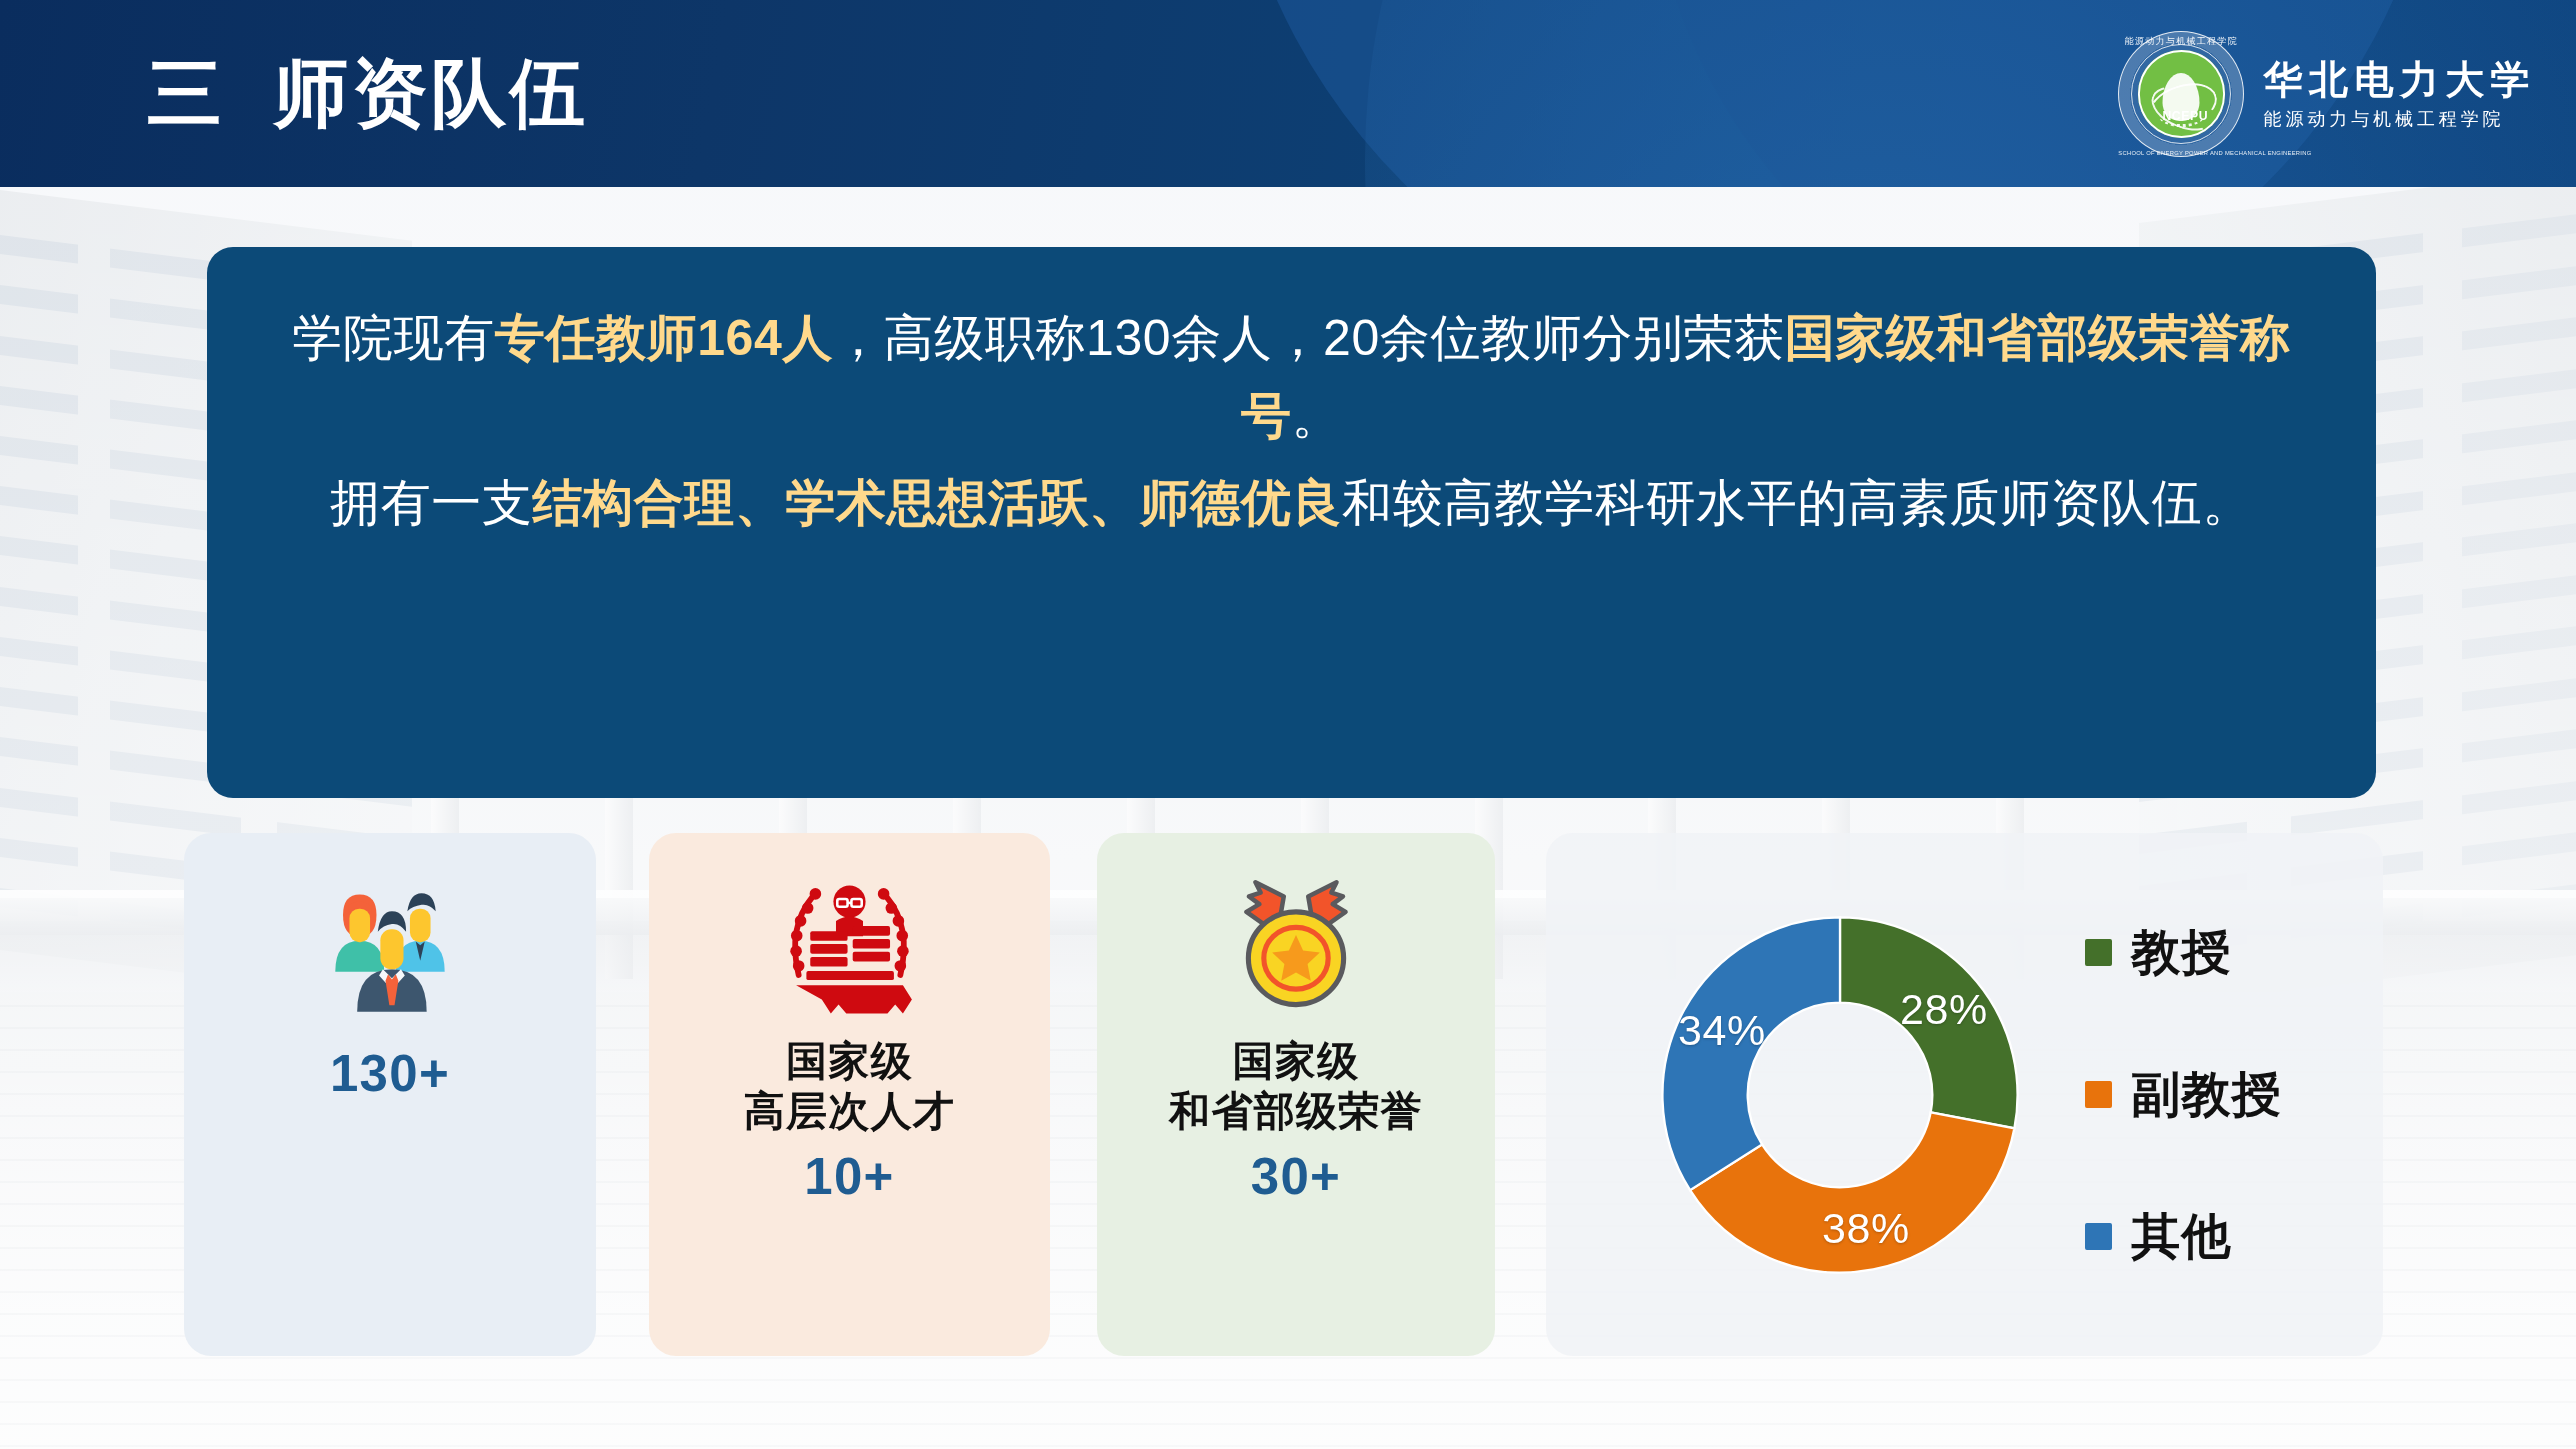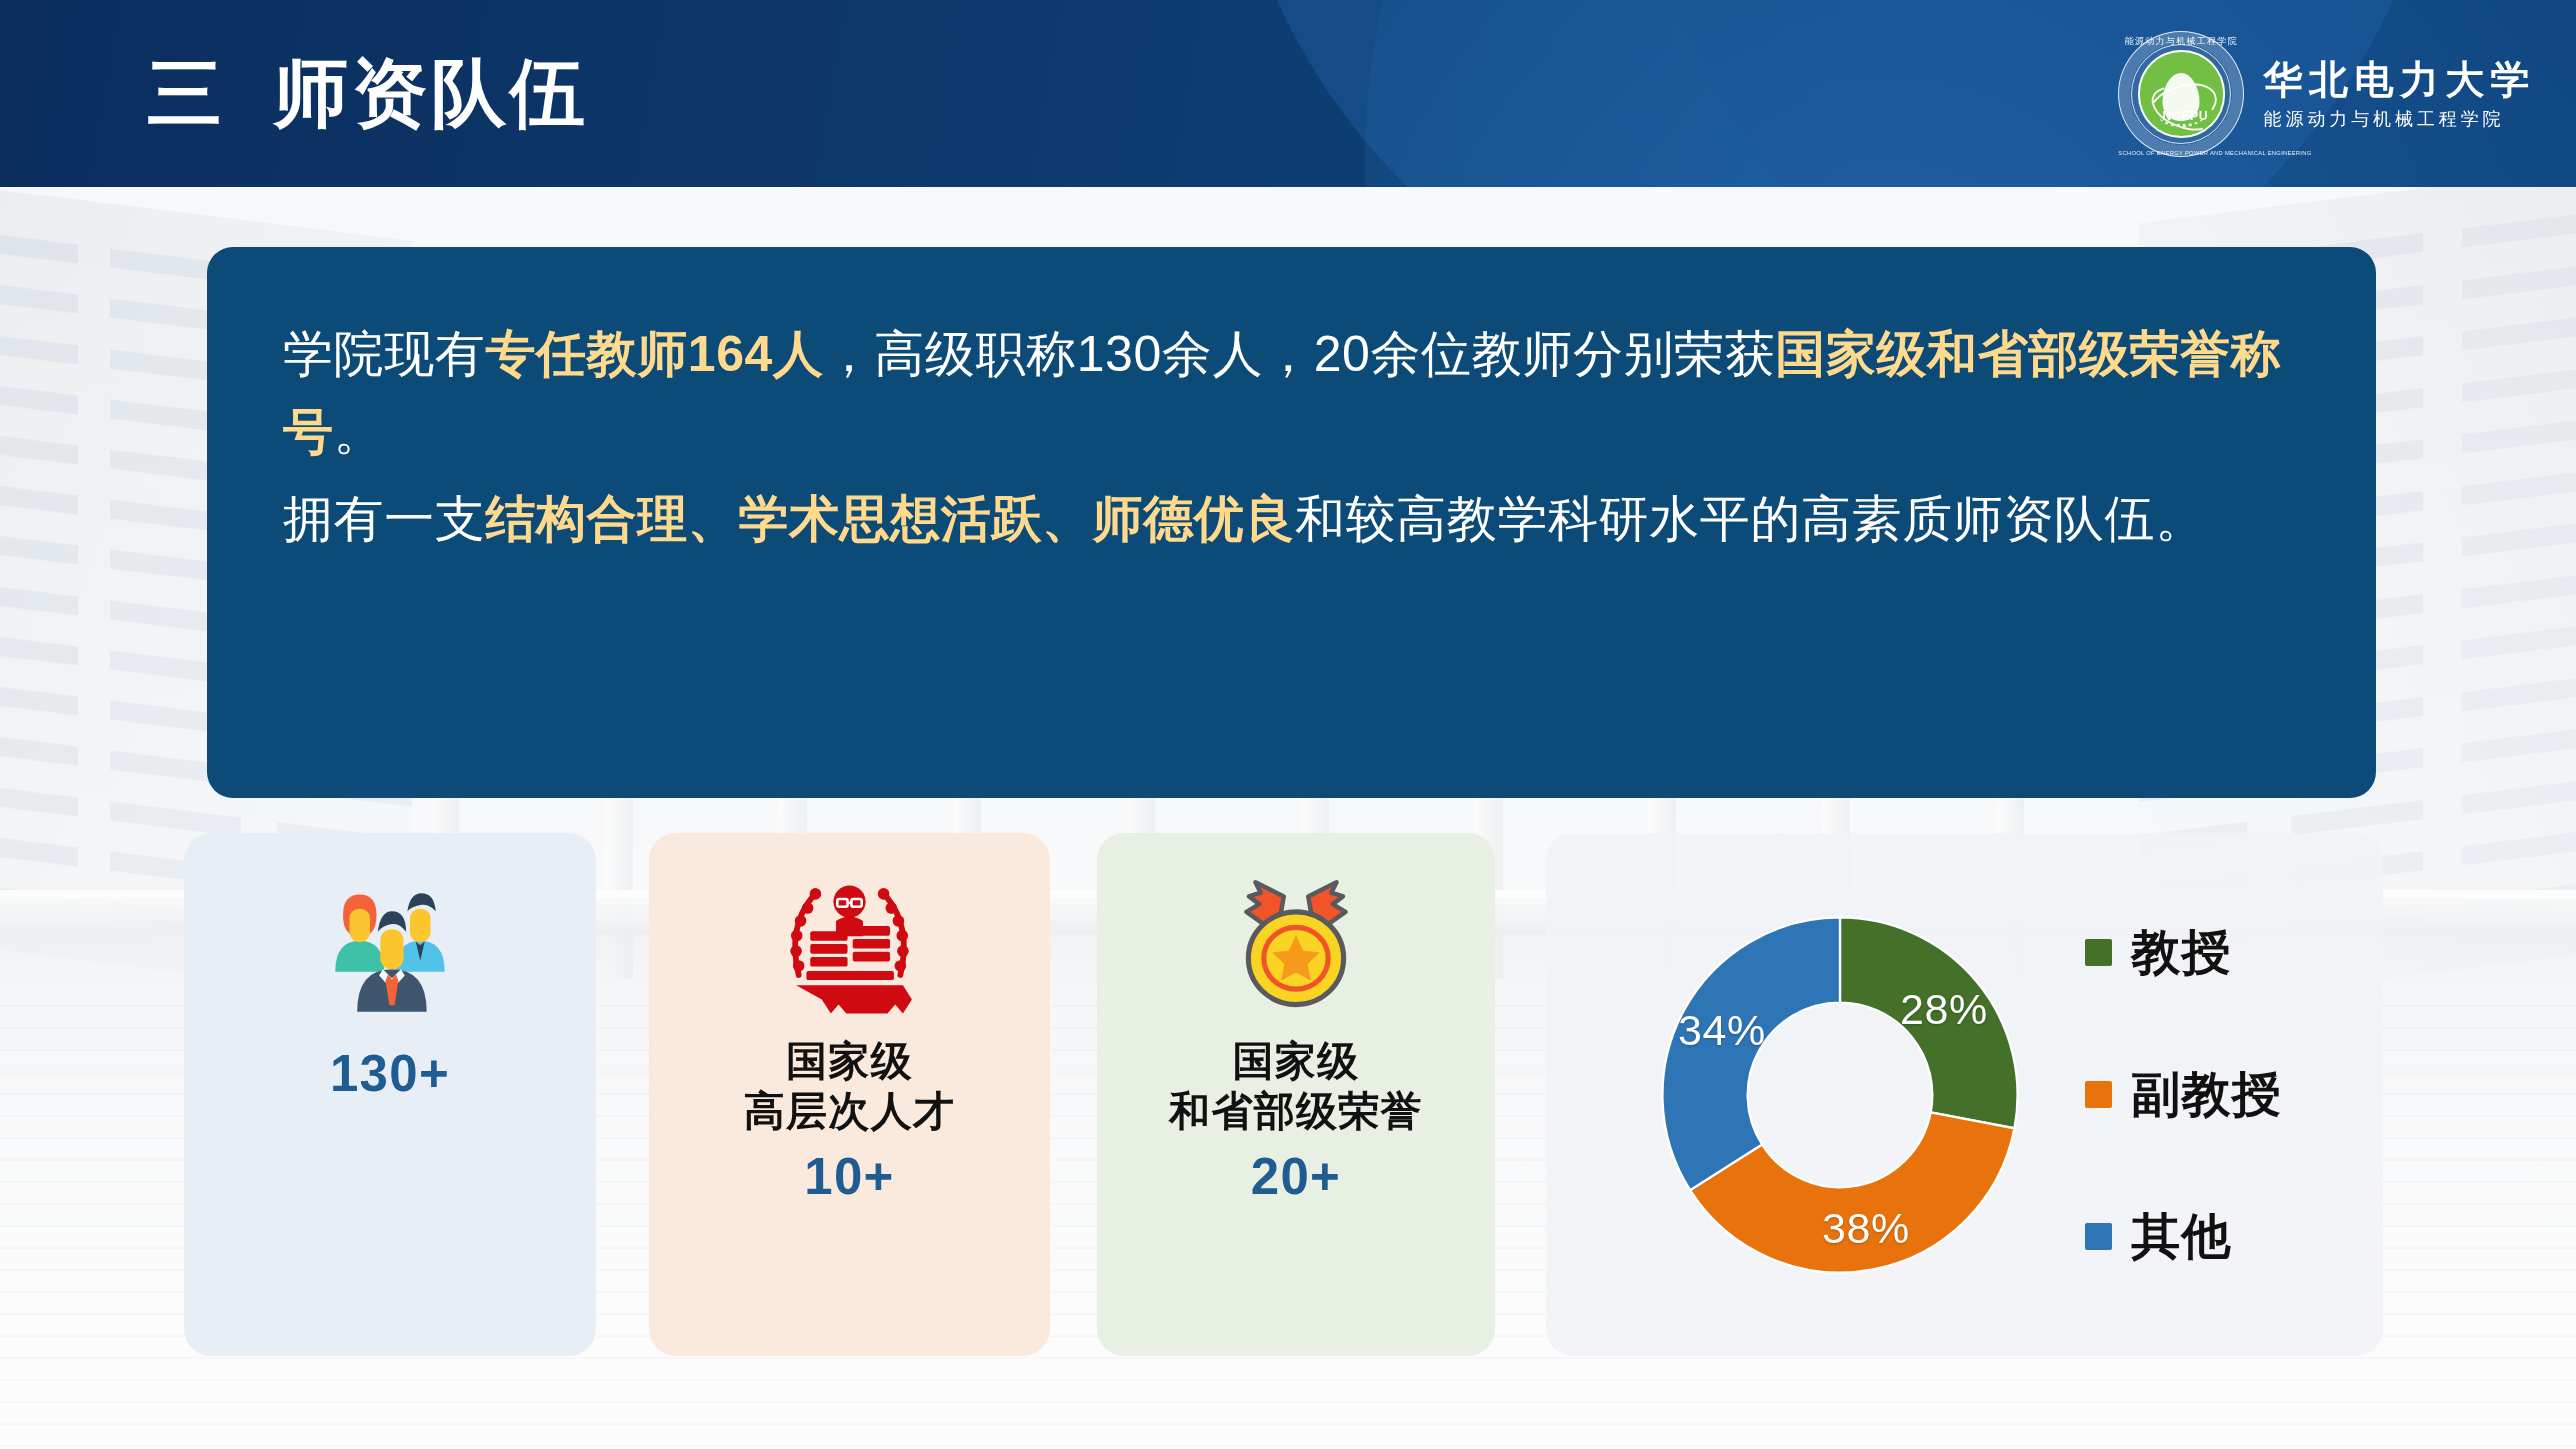--- a/index.html
+++ b/index.html
@@ -86,21 +86,21 @@
     color:#ffffff;font-size:5.8px;letter-spacing:0.3px;white-space:nowrap;opacity:.9;}
   #logotext{display:flex;flex-direction:column;justify-content:center;gap:10.3px;}
   #logo-uni{color:#ffffff;font-size:39px;font-weight:700;letter-spacing:6.4px;line-height:1;
     font-family:"DejaVu Serif","Liberation Serif",serif;}
   #logo-school{color:#ffffff;font-size:18px;letter-spacing:3.9px;line-height:1;
     font-family:"DejaVu Serif","Liberation Serif",serif;}
 
   
   #intro{position:absolute;left:207px;top:247px;width:2169px;height:551px;
     background:#0c4a78;border-radius:26px;box-sizing:border-box;
-    padding:69px 76px 0 76px;}
+    padding:53px 76px 0 76px;text-align:center;}
   #intro p{margin:0 0 10.3px 0;color:#ffffff;font-size:50px;line-height:1.55;
     font-weight:500;letter-spacing:0.6px;}
   #intro .hl{color:#ffd98c;font-weight:700;}
 
   
   .card{position:absolute;top:833px;height:523px;border-radius:27px;
     display:flex;flex-direction:column;align-items:center;box-sizing:border-box;padding-top:26px;}
   #card-1{left:184px;width:412px;background:rgba(232,238,245,.90);}
   #card-2{left:649px;width:401px;background:rgba(250,234,222,.92);}
   #card-3{left:1097px;width:398px;background:rgba(231,240,227,.92);}
@@ -302,21 +302,21 @@
       <path d="M178 16 l-44 22 l10 58 l48 -34 l-20 -12 l16 -12 l-18 -6 z" fill="#f2542a" stroke="#5a5a5e" stroke-width="7" stroke-linejoin="round"></path>
       <ellipse cx="115" cy="134" rx="74" ry="72" fill="#f9d423" stroke="#5a5a5e" stroke-width="8"></ellipse>
       <ellipse cx="115" cy="134" rx="50" ry="48" fill="#f9d423" stroke="#f2542a" stroke-width="8"></ellipse>
       <path d="M115 98 l11 24 l26 3 l-19 18 l5 26 l-23 -13 l-23 13 l5 -26 l-19 -18 l26 -3 z" fill="#f79a1c"></path>
     </svg>
   </div>
   <div class="lbl">
     <div>国家级</div>
     <div>和省部级荣誉</div>
   </div>
-  <div class="val">20+</div>
+  <div class="val">30+</div>
 </div>
 
 <div class="card" id="card-4">
   <div id="donutwrap">
     <svg id="donutsvg" width="386" height="386" viewBox="0 0 200 200" aria-hidden="true">
         <path d="M100 8 A92 92 0 0 1 190.37042706703937 117.23908094188668 L146.99262207486046 108.96432208978108 A47.84 47.84 0 0 0 100 52.16 Z" fill="#44702a" stroke="#ffffff" stroke-width="1.2"></path>
         <path d="M190.37042706703937 117.23908094188668 A92 92 0 0 1 22.32183085381459 149.29606513806766 L59.60735204398358 125.63395387179519 A47.84 47.84 0 0 0 146.99262207486046 108.96432208978108 Z" fill="#e8730c" stroke="#ffffff" stroke-width="1.2"></path>
         <path d="M22.32183085381459 149.29606513806766 A92 92 0 0 1 99.99999999999999 8 L99.99999999999999 52.16 A47.84 47.84 0 0 0 59.60735204398358 125.63395387179519 Z" fill="#2e75b6" stroke="#ffffff" stroke-width="1.2"></path>
       </svg>
   <div class="pctlabel" style="left: 297px; top: 107px; transform: translate(-50%, -50%);">28%</div><div class="pctlabel" style="left: 219px; top: 326px; transform: translate(-50%, -50%);">38%</div><div class="pctlabel" style="left: 75px; top: 128px; transform: translate(-50%, -50%);">34%</div></div>

